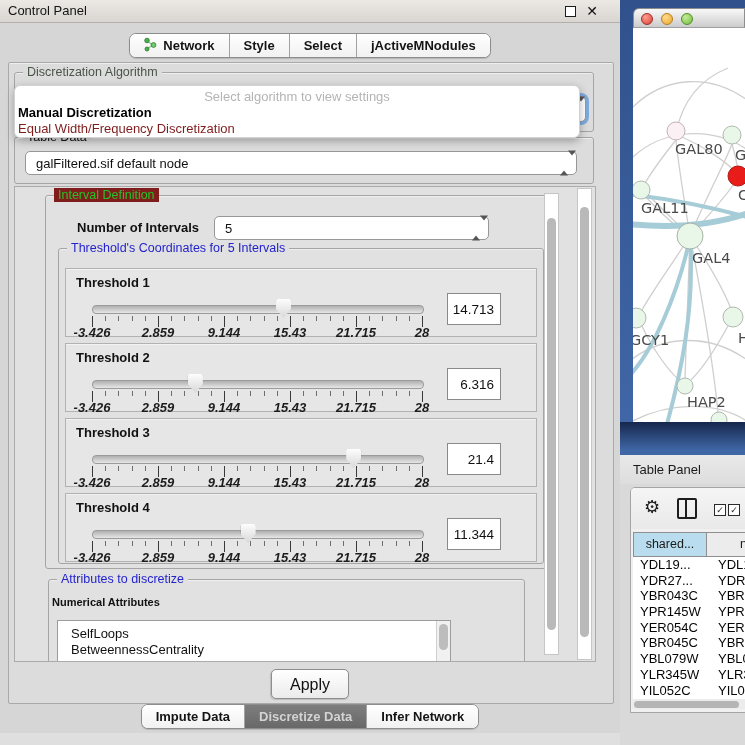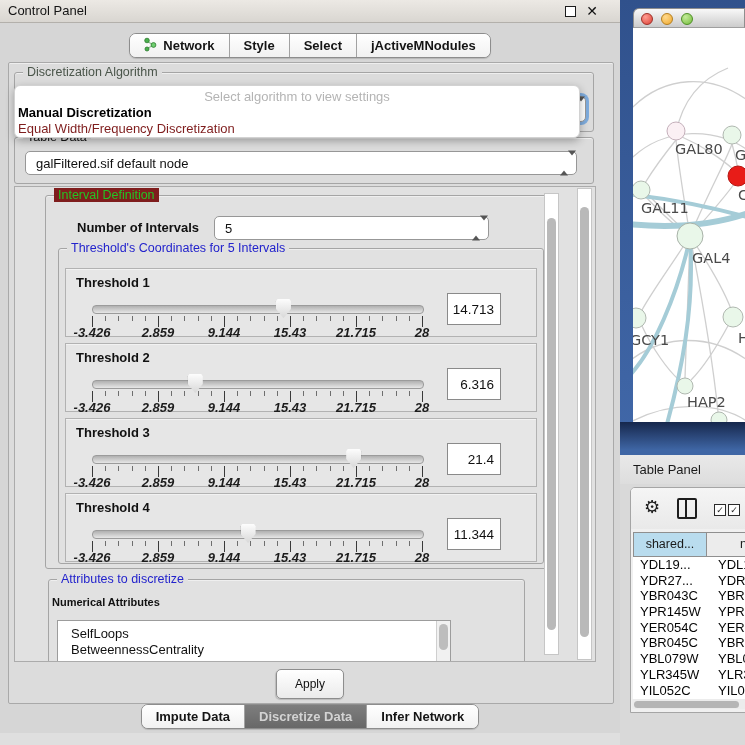--- a/index.html
+++ b/index.html
@@ -97,21 +97,21 @@
 
   
   .vscroll{background:#ffffff;border:1px solid #c6c6c6;box-sizing:border-box;}
   .vthumb{position:absolute;left:2px;width:9px;background:#b9b9b9;border-radius:5px;}
   .inner-vscroll{left:529px;top:6px;width:15px;height:462px;}
   .outer-vscroll{left:577px;top:188px;width:15px;height:472px;}
 
   
   .apply-btn{left:310px;top:669px;transform:translateX(-50%);height:30px;padding:0 18px;
     background:linear-gradient(#ffffff,#ebebeb);border:1px solid #8d8d8d;border-radius:5px;
-    font-size:12px;color:#111;line-height:21px;box-shadow:0 1px 1px rgba(0,0,0,.15);}
+    font-size:16px;color:#111;line-height:21px;box-shadow:0 1px 1px rgba(0,0,0,.15);}
 
   
   .right-bg{left:620px;top:0;width:125px;height:455px;background:linear-gradient(180deg,#30518c,#4168a9);}
   .under-window{left:620px;top:422px;width:125px;height:33px;background:linear-gradient(#16274c,#3f66a5 85%);}
   .mac-titlebar{left:633px;top:8px;width:112px;height:20px;background:linear-gradient(#f8f8f8,#cccccc);
     border:1px solid #8e8e8e;border-bottom-color:#9f9f9f;border-top-left-radius:6px;box-sizing:border-box;}
   .light{position:absolute;top:4px;width:12px;height:12px;border-radius:50%;box-sizing:border-box;}
   .light.red{left:7px;background:radial-gradient(circle at 35% 30%,#ff9d92,#dd4136);border:1px solid #9d2f27;}
   .light.yellow{left:27px;background:radial-gradient(circle at 35% 30%,#ffd98d,#efa92e);border:1px solid #b57f1f;}
   .light.green{left:47px;background:radial-gradient(circle at 35% 30%,#c4eb9a,#74bd3c);border:1px solid #4f8f27;}

